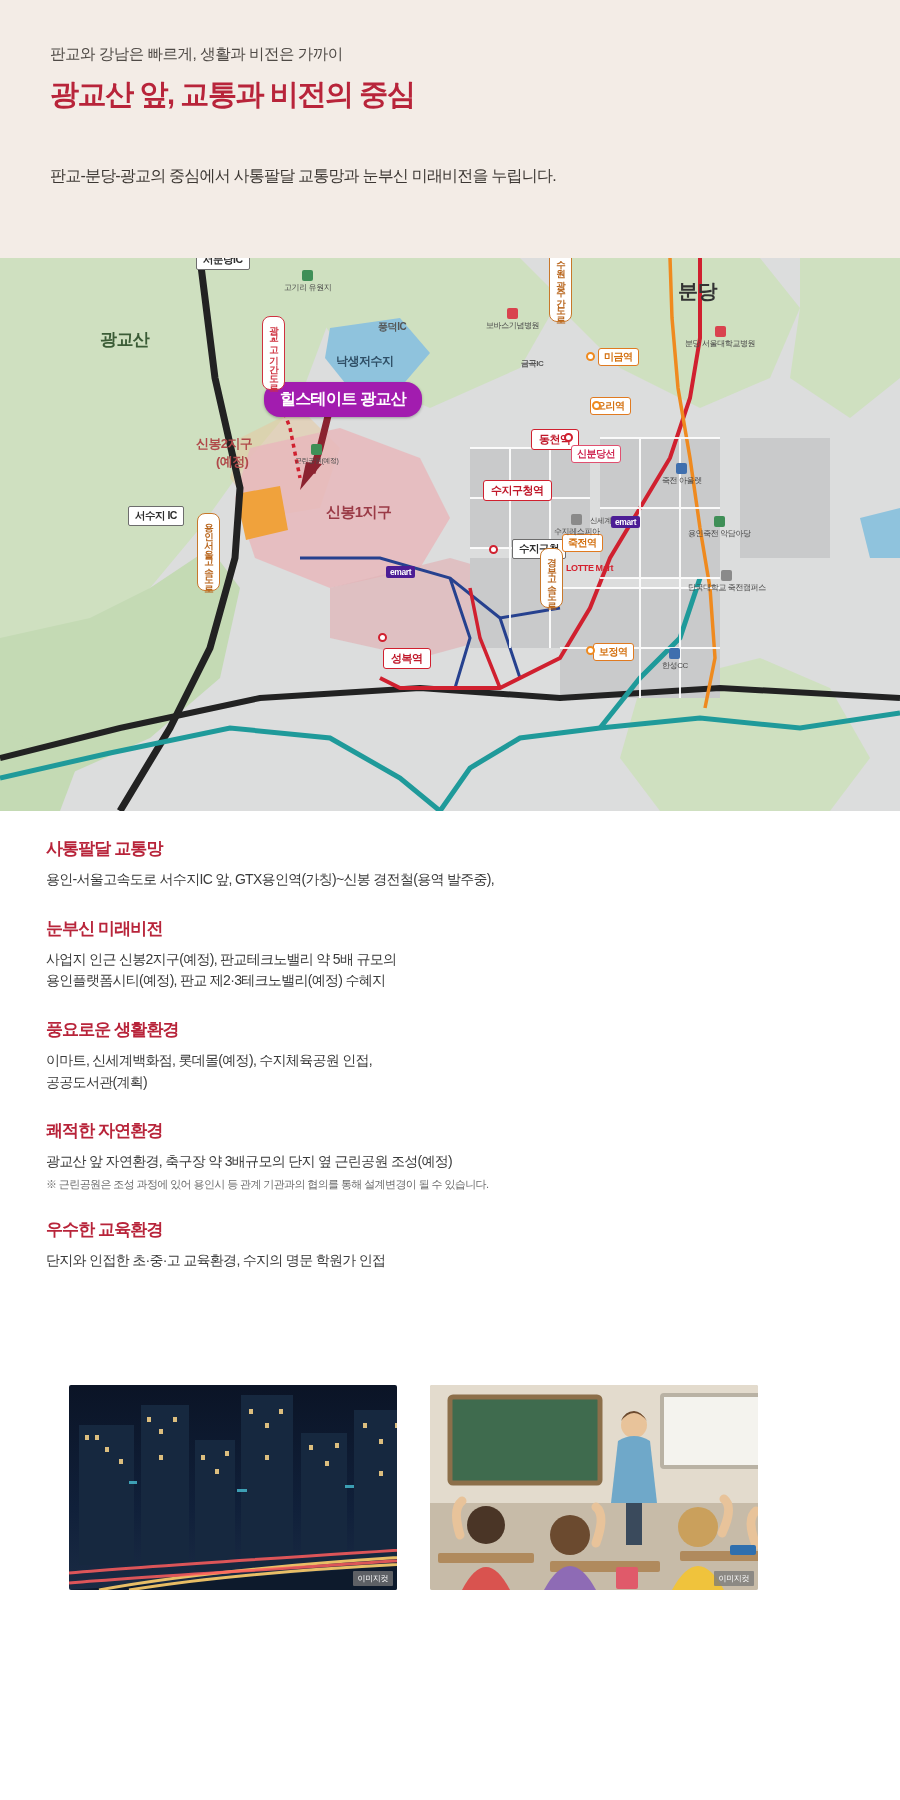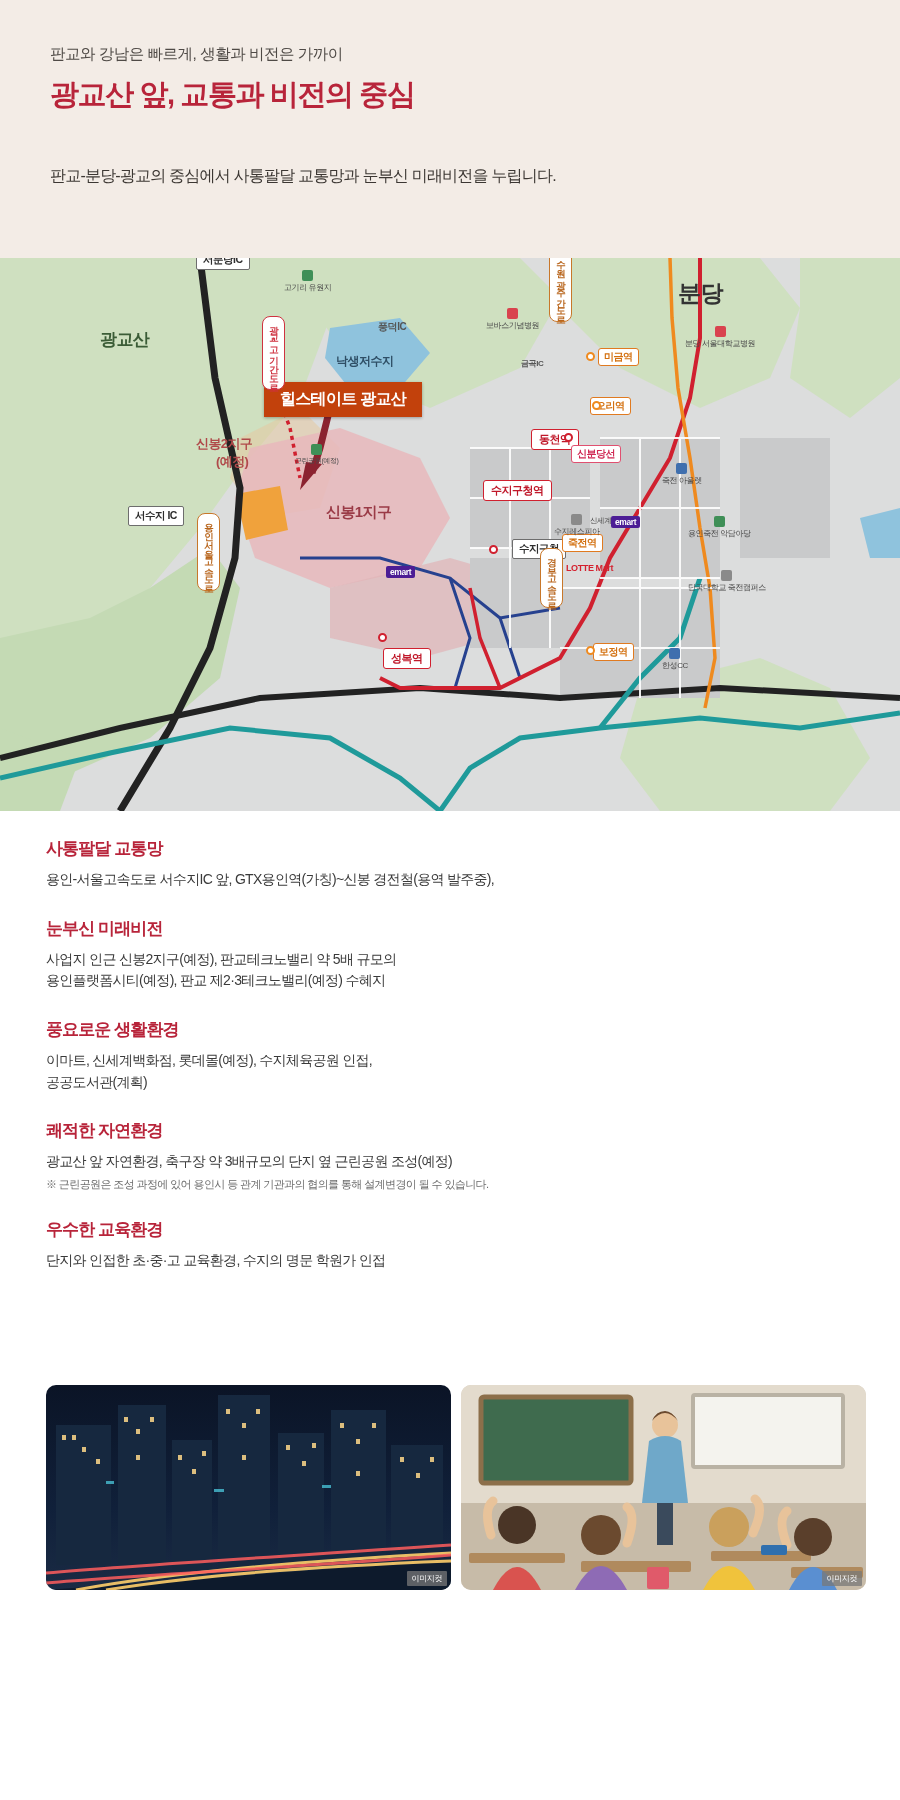--- a/index.html
+++ b/index.html
@@ -67,21 +67,21 @@
     white-space: nowrap;
     font-weight: 600;
   }
   .lbl-area {
     font-size: 17px;
     font-weight: 700;
     color: #3b5c36;
     letter-spacing: -0.6px;
   }
   .lbl-area-dark {
-    font-size: 23px;
+    font-size: 20px;
     font-weight: 700;
     color: #333;
     letter-spacing: -0.6px;
     font-family: Liberation Serif, serif;
   }
   .lbl-district {
     font-size: 15px;
     font-weight: 700;
     color: #9a3a46;
     letter-spacing: -0.6px;
@@ -141,22 +141,22 @@
     border-radius: 3px;
     font-size: 10px;
     font-weight: 700;
     color: #d02a55;
     padding: 1px 5px;
     white-space: nowrap;
     letter-spacing: -0.5px;
   }
   .tag-main {
     position: absolute;
-    background: #c2410c;
-    border-radius: 0;
+    background: #a21caf;
+    border-radius: 16px;
     color: #fff;
     font-size: 16px;
     font-weight: 700;
     padding: 7px 16px;
     letter-spacing: -0.7px;
     white-space: nowrap;
     box-shadow: 0 1px 3px rgba(0,0,0,.3);
   }
   .road-tag {
     position: absolute;
@@ -259,24 +259,25 @@
   .photos {
     position: absolute;
     left: 46px; top: 1385px;
     width: 820px;
     height: 205px;
     display: flex;
     gap: 10px;
   }
   .photo {
     position: relative;
-    width: 405px;
+    width: 328px;
     height: 205px;
     overflow: hidden;
-    border-radius: 10px;
+    border-radius: 2px;
+    margin-left: 23px;
   }
   .photo .wm {
     position: absolute;
     right: 4px; bottom: 4px;
     background: rgba(120,120,120,.75);
     color: #fff;
     font-size: 8px;
     padding: 2px 5px;
     letter-spacing: -0.4px;
     border-radius: 1px;

